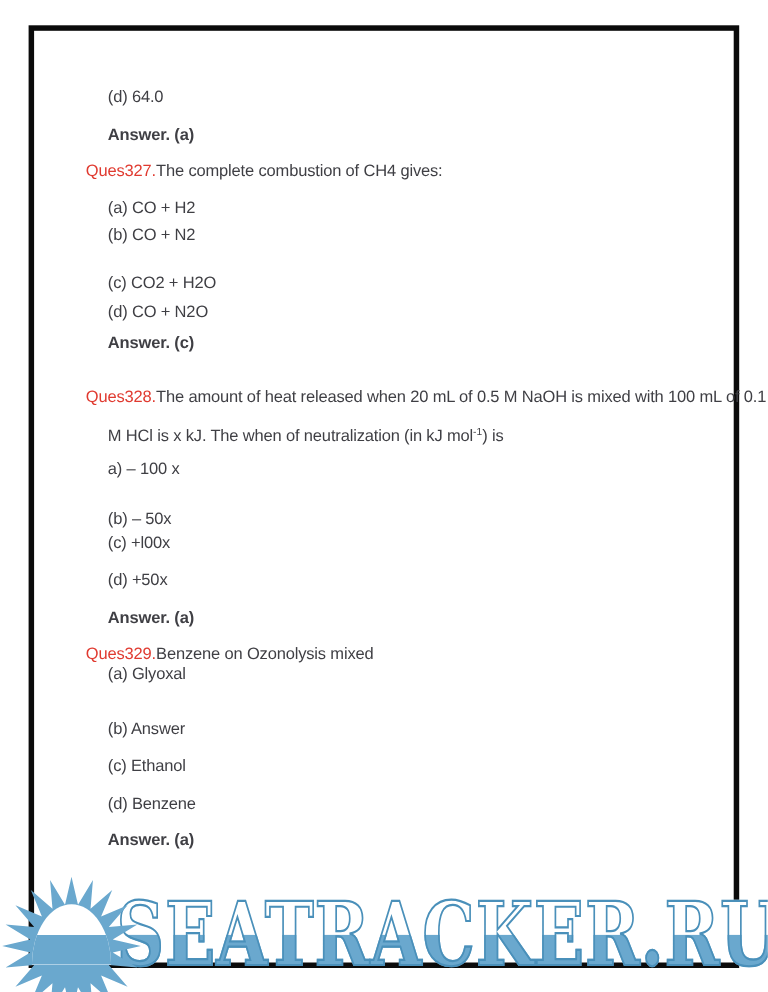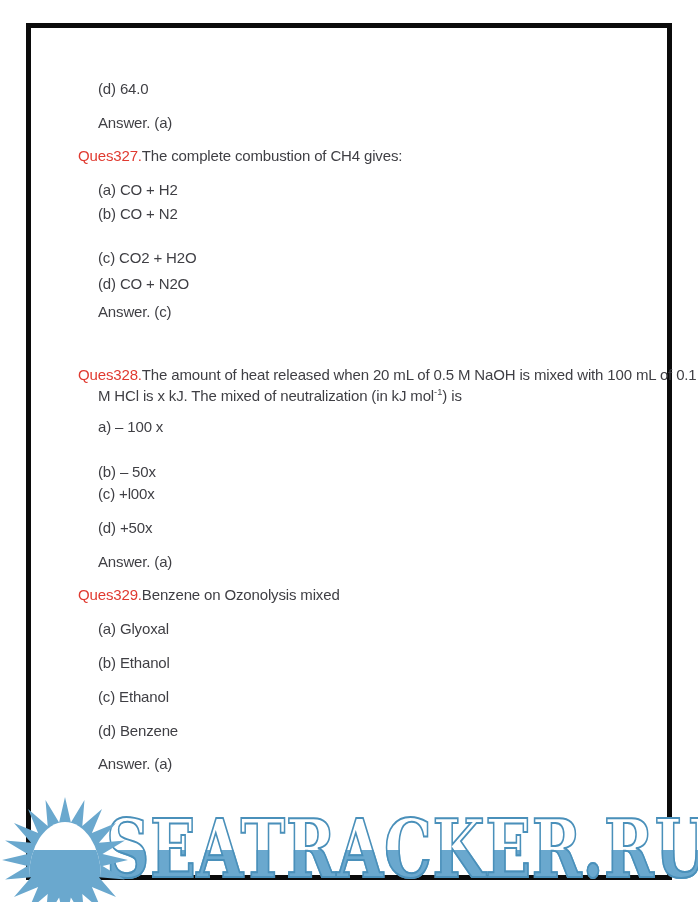--- a/index.html
+++ b/index.html
@@ -23,21 +23,21 @@
     position: absolute;
     z-index: 2;
     font-size: 15px;
     letter-spacing: -0.15px;
     line-height: 17px;
     color: var(--body-text, #3f3f44);
     white-space: nowrap;
   }
   .opt { left: 98px; }
   .q   { left: 78px; }
-  .ans { font-weight: normal; }
+  .ans { font-weight: bold; }
   .qlabel {
     color: var(--question-label, #e03a30);
     font-weight: normal;
     margin-right: 0;
   }
   .line sup {
     font-size: 0.62em;
     vertical-align: super;
     letter-spacing: 0;
   }
@@ -84,37 +84,37 @@
 
 <div class="line q" style="top:147px">
   <span class="qlabel">Ques327.</span><span>The complete combustion of CH4 gives:</span>
 </div>
 <div class="line opt" style="top:181px">(a) CO + H2</div>
 <div class="line opt" style="top:205px">(b) CO + N2</div>
 <div class="line opt" style="top:249px">(c) CO2 + H2O</div>
 <div class="line opt" style="top:275px">(d) CO + N2O</div>
 <div class="line opt ans" style="top:303px">Answer. (c)</div>
 
-<div class="line q" style="top:366px">
+<div class="line q" style="top:352px">
   <span class="qlabel">Ques328.</span><span>The amount of heat released when 20 mL of 0.5 M NaOH is mixed with 100 mL of 0.1</span>
 </div>
 <div class="line opt" style="top:384px">
-  <span>M HCl is x kJ. The mixed of neutralization (in kJ mol</span><sup>-1</sup><span>) is</span>
+  <span>M HCl is x kJ. The when of neutralization (in kJ mol</span><sup>-1</sup><span>) is</span>
 </div>
 <div class="line opt" style="top:418px">a) – 100 x</div>
 <div class="line opt" style="top:463px">(b) – 50x</div>
 <div class="line opt" style="top:485px">(c) +l00x</div>
 <div class="line opt" style="top:519px">(d) +50x</div>
 <div class="line opt ans" style="top:553px">Answer. (a)</div>
 
 <div class="line q" style="top:586px">
   <span class="qlabel">Ques329.</span><span>Benzene on Ozonolysis mixed</span>
 </div>
-<div class="line opt" style="top:620px">(a) Glyoxal</div>
-<div class="line opt" style="top:654px">(b) Ethanol</div>
+<div class="line opt" style="top:604px">(a) Glyoxal</div>
+<div class="line opt" style="top:654px">(b) Answer</div>
 <div class="line opt" style="top:688px">(c) Ethanol</div>
 <div class="line opt" style="top:722px">(d) Benzene</div>
 <div class="line opt ans" style="top:755px">Answer. (a)</div>
 
 <div class="watermark">SEATRACKER.RU</div>
 
 <svg class="sun" viewBox="0 0 130 130">
   <defs>
     <clipPath id="domeclip">
       <path d="M29,82 A36,55 0 0 1 101,82 Z"></path>

